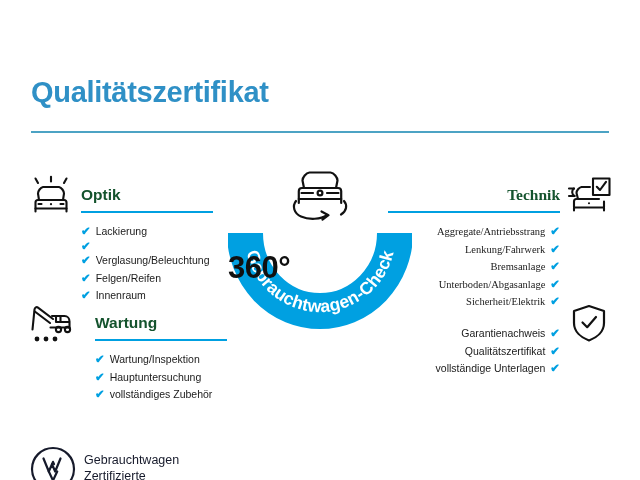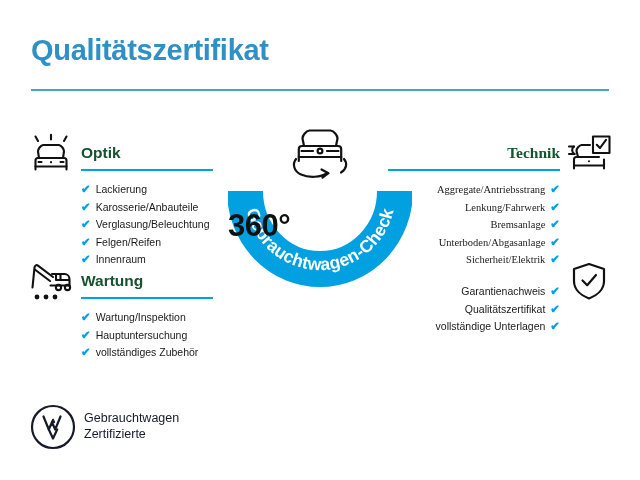--- a/index.html
+++ b/index.html
@@ -14,20 +14,21 @@
     color: #1a1a1a;
     position: relative;
     overflow: hidden;
   }
 
   #page {
     position: relative;
     width: 640px;
     height: 432px;
     background: #ffffff;
+    margin-top: 42px;
   }
 
   
   .page-title {
     position: absolute;
     left: 31px;
     top: 34px;
     font-size: 29px;
     font-weight: 700;
     letter-spacing: -0.3px;
@@ -88,21 +89,21 @@
 
   
   .col-left .items li { justify-content: flex-start; }
   
   .col-right .section-title { text-align: right; }
   .col-right .section-rule { left: auto; right: 0; }
   .col-right .items li { justify-content: flex-end; }
 
   
   #sec-optik   { left: 81px;  top: 143px; width: 130px; }
-  #sec-wartung { left: 81px;  top: 271px; width: 130px; }
+  #sec-wartung { left: 95px;  top: 271px; width: 130px; }
   #sec-technik { left: 388px; top: 143px; width: 172px; font-family: Liberation Serif, serif; }
   #sec-garantie{ left: 388px; top: 271px; width: 172px; }
 
   #sec-optik   .section-rule { width: 132px; }
   #sec-wartung .section-rule { width: 132px; }
   #sec-technik .section-rule { width: 172px; }
   #sec-garantie .section-rule{ width: 172px; }
 
   
   .sec-icon {
@@ -188,21 +189,20 @@
       <div class="section-title">Optik</div>
       <div class="section-rule"></div>
     </div>
     <ul class="items" id="list-optik">
         <li>
           <span class="check">✔</span>
           <span>Lackierung</span>
         </li>
         <li>
           <span class="check">✔</span>
-          <span>Karosserie/Anbauteile</span>
         </li>
         <li>
           <span class="check">✔</span>
           <span>Verglasung/Beleuchtung</span>
         </li>
         <li>
           <span class="check">✔</span>
           <span>Felgen/Reifen</span>
         </li>
         <li>

